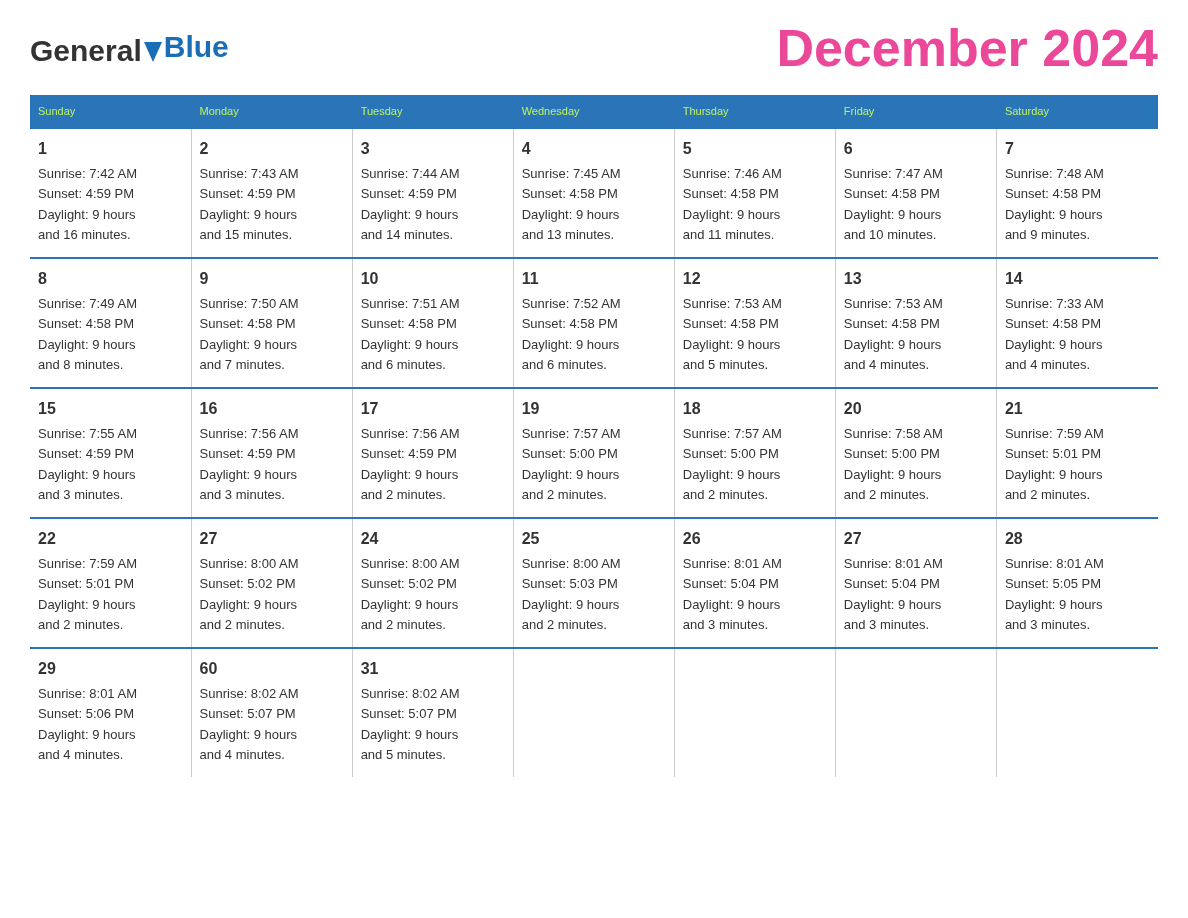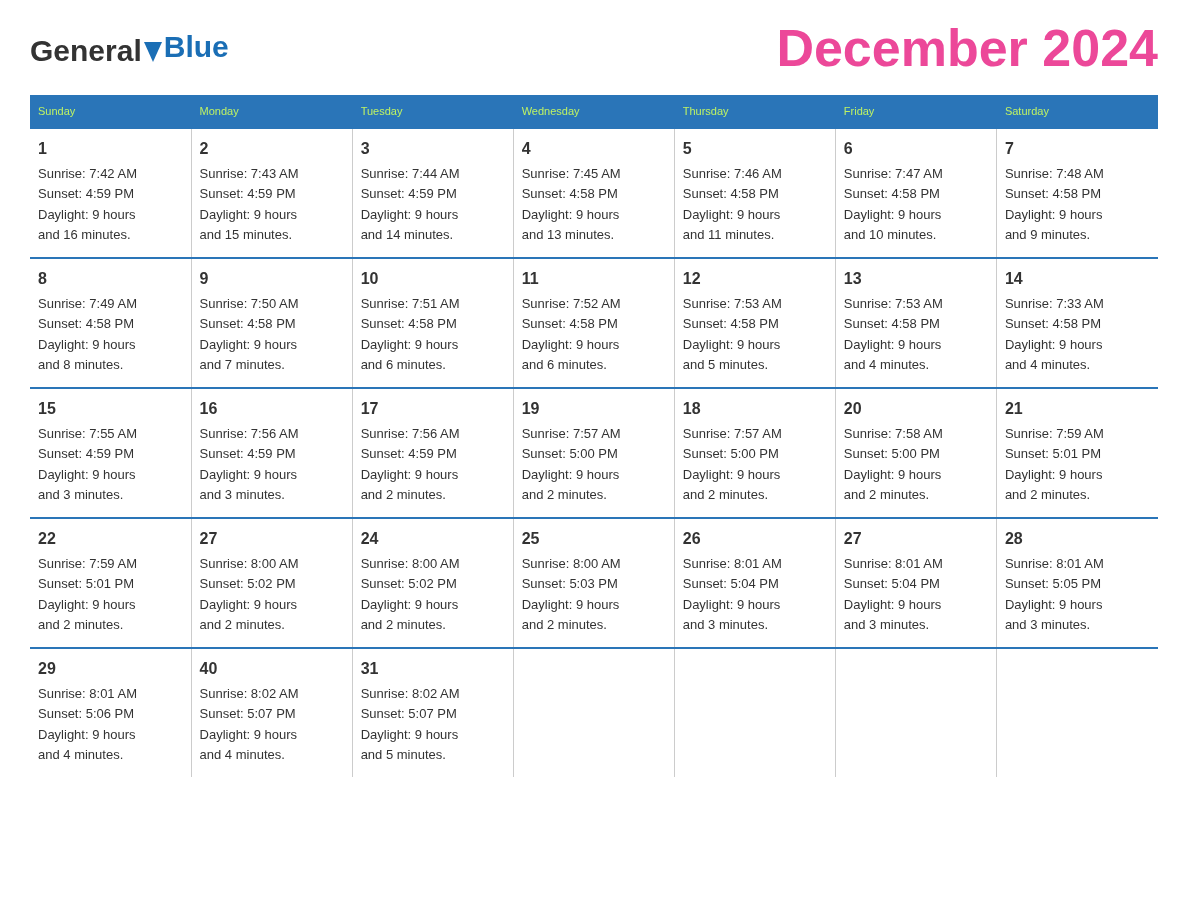--- a/index.html
+++ b/index.html
@@ -163,21 +163,21 @@
         <td><span class="day-num">22</span><span class="day-info">Sunrise: 7:59 AM</span><br><span class="day-info">Sunset: 5:01 PM</span><br><span class="day-info">Daylight: 9 hours</span><br><span class="day-info">and 2 minutes.</span></td>
         <td><span class="day-num">27</span><span class="day-info">Sunrise: 8:00 AM</span><br><span class="day-info">Sunset: 5:02 PM</span><br><span class="day-info">Daylight: 9 hours</span><br><span class="day-info">and 2 minutes.</span></td>
         <td><span class="day-num">24</span><span class="day-info">Sunrise: 8:00 AM</span><br><span class="day-info">Sunset: 5:02 PM</span><br><span class="day-info">Daylight: 9 hours</span><br><span class="day-info">and 2 minutes.</span></td>
         <td><span class="day-num">25</span><span class="day-info">Sunrise: 8:00 AM</span><br><span class="day-info">Sunset: 5:03 PM</span><br><span class="day-info">Daylight: 9 hours</span><br><span class="day-info">and 2 minutes.</span></td>
         <td><span class="day-num">26</span><span class="day-info">Sunrise: 8:01 AM</span><br><span class="day-info">Sunset: 5:04 PM</span><br><span class="day-info">Daylight: 9 hours</span><br><span class="day-info">and 3 minutes.</span></td>
         <td><span class="day-num">27</span><span class="day-info">Sunrise: 8:01 AM</span><br><span class="day-info">Sunset: 5:04 PM</span><br><span class="day-info">Daylight: 9 hours</span><br><span class="day-info">and 3 minutes.</span></td>
         <td><span class="day-num">28</span><span class="day-info">Sunrise: 8:01 AM</span><br><span class="day-info">Sunset: 5:05 PM</span><br><span class="day-info">Daylight: 9 hours</span><br><span class="day-info">and 3 minutes.</span></td>
       </tr>
       <tr>
         <td><span class="day-num">29</span><span class="day-info">Sunrise: 8:01 AM</span><br><span class="day-info">Sunset: 5:06 PM</span><br><span class="day-info">Daylight: 9 hours</span><br><span class="day-info">and 4 minutes.</span></td>
-        <td><span class="day-num">40</span><span class="day-info">Sunrise: 8:02 AM</span><br><span class="day-info">Sunset: 5:07 PM</span><br><span class="day-info">Daylight: 9 hours</span><br><span class="day-info">and 4 minutes.</span></td>
+        <td><span class="day-num">60</span><span class="day-info">Sunrise: 8:02 AM</span><br><span class="day-info">Sunset: 5:07 PM</span><br><span class="day-info">Daylight: 9 hours</span><br><span class="day-info">and 4 minutes.</span></td>
         <td><span class="day-num">31</span><span class="day-info">Sunrise: 8:02 AM</span><br><span class="day-info">Sunset: 5:07 PM</span><br><span class="day-info">Daylight: 9 hours</span><br><span class="day-info">and 5 minutes.</span></td>
         <td class="empty-cell"></td>
         <td class="empty-cell"></td>
         <td class="empty-cell"></td>
         <td class="empty-cell"></td>
       </tr>
     </tbody>
 </table>
 
 </body></html>

